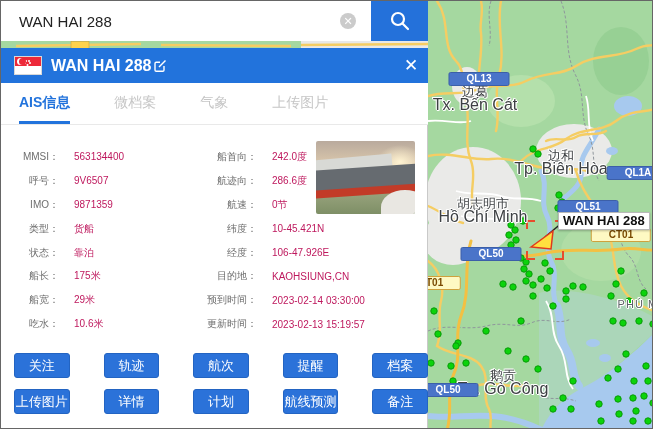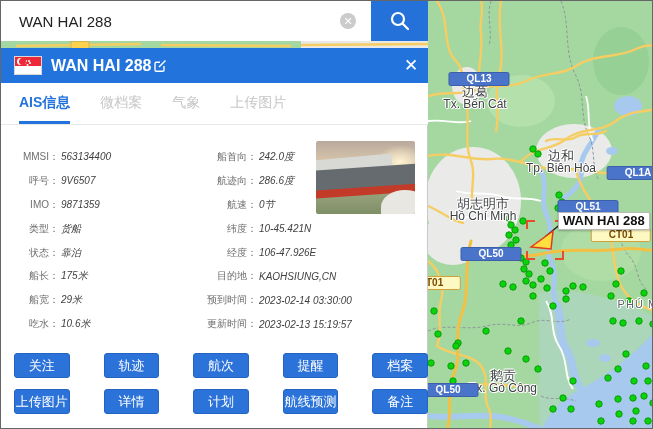--- a/index.html
+++ b/index.html
@@ -4,21 +4,21 @@
 <style>
   html,body{margin:0;padding:0;background:#dde1e6;}
   *{box-sizing:border-box;font-family:"Liberation Sans","DejaVu Sans",sans-serif;}
   .app{position:relative;width:653px;height:429px;border:1px solid #666;background:#fff;overflow:hidden;margin:0 auto;}
   
   #map-svg{position:absolute;left:0;top:0;width:653px;height:429px;}
   #map-overlay{position:absolute;left:427px;top:0;width:226px;height:429px;overflow:hidden;pointer-events:none;}
   .citylabel{position:absolute;transform:translate(-50%,-50%);text-align:center;color:#3d4043;line-height:13px;white-space:nowrap;
     text-shadow:-1px 0 #fff,1px 0 #fff,0 -1px #fff,0 1px #fff,1px 1px #fff,-1px -1px #fff;}
   .citylabel .zh{font-size:13px;display:block;}
-  .citylabel .vi{font-size:12px;display:block;}
+  .citylabel .vi{font-size:16px;display:block;}
   .citylabel.town .vi{font-size:11px;color:#5f6368;letter-spacing:1px;}
   .badge{position:absolute;transform:translate(-50%,-50%);font-size:10px;font-weight:bold;line-height:12px;padding:0 17px;border-radius:2px;white-space:nowrap;}
   .badge.blue{background:#4a74c9;color:#fff;border:1px solid #3c5fa8;}
   .badge.yellow{background:#fef9c3;color:#7a4a00;border:1px solid #cfa13c;}
   .shiplabel{position:absolute;background:#fff;border:1px solid #b9b9b9;color:#111;font-size:13px;font-weight:bold;
     padding:0 4px;line-height:16px;white-space:nowrap;box-shadow:0 1px 2px rgba(0,0,0,.25);}
   
   .search-bar{position:absolute;left:0;top:0;width:427px;height:40px;background:#fff;border-right:1px solid #c9c9c9;}
   .search-bar input{position:absolute;left:0;top:0;width:336px;height:40px;border:0;outline:none;padding:0 0 0 18px;font-size:15px;color:#222;background:transparent;}
   .clear-btn{position:absolute;left:339px;top:12px;width:16px;height:16px;border-radius:50%;background:#cbcbcb;color:#fff;
@@ -31,32 +31,32 @@
   .flag:before{content:"";position:absolute;left:2px;top:1px;width:7px;height:7px;border-radius:50%;background:#fff;}
   .flag:after{content:"";position:absolute;left:4px;top:1px;width:7px;height:7px;border-radius:50%;background:#ed2939;}
   .stars{position:absolute;left:10px;top:3px;width:2px;height:2px;background:#fff;border-radius:50%;
     box-shadow:3px 0 0 #fff,-1px 2px 0 #fff,4px 2px 0 #fff,1.5px 4px 0 #fff;}
   .hdr-title{position:absolute;left:50px;top:0;line-height:35px;font-size:16px;font-weight:bold;color:#fff;}
   .edit-ic{position:absolute;left:152px;top:11px;cursor:pointer;}
   .close-ic{position:absolute;left:398px;top:0;width:24px;height:35px;color:#fff;font-size:17px;line-height:35px;text-align:center;cursor:pointer;}
   
   .panel-body{position:absolute;left:0;top:82px;width:427px;height:347px;background:#fff;border-right:1px solid #c9c9c9;}
   .tabbar{position:absolute;left:0;top:82px;width:427px;height:42px;background:#fff;border-bottom:1px solid #e9e9e9;
-    display:flex;padding-left:18px;gap:30px;}
+    display:flex;padding-left:18px;gap:44px;}
   .tab{font-size:14px;line-height:39px;color:#c6c6c6;cursor:pointer;border-bottom:3px solid transparent;}
   .tab.active{color:#2273dc;font-weight:bold;border-bottom-color:#2273dc;}
   
   .col{position:absolute;font-size:10px;}
   #col-left{left:0;top:144px;width:186px;}
   #col-right{left:186px;top:144px;width:232px;}
   .row{display:flex;height:23.9px;align-items:center;}
   .row .lbl{color:#6e6e6e;text-align:right;flex:0 0 auto;}
   #col-left .lbl{width:58px;}
   #col-right .lbl{width:70px;}
-  .row .val{color:#404040;margin-left:2px;white-space:nowrap;font-style:italic;}
+  .row .val{color:#be185d;margin-left:15px;white-space:nowrap;}
   
   .ship-photo{position:absolute;left:315px;top:140px;width:99px;height:73px;border-radius:2px;overflow:hidden;cursor:pointer;
     background:linear-gradient(180deg,#b9aa9d 0%,#d9c6ab 30%,#efdcba 48%,#e8d3ae 60%,#97a27c 72%,#7e8f66 100%);}
   .ship-photo .glow{position:absolute;right:-8px;top:4px;width:46px;height:34px;border-radius:50%;
     background:radial-gradient(closest-side,#fff3d2,rgba(255,243,210,0));}
   .ship-photo .hull{position:absolute;left:-6px;top:26px;width:115px;height:22px;background:#666b70;transform:rotate(-4deg);}
   .ship-photo .deck{position:absolute;left:-4px;top:16px;width:80px;height:12px;background:#d8d9d5;transform:rotate(-5deg);}
   .ship-photo .stripe{position:absolute;left:-6px;top:46px;width:115px;height:8px;background:#c23b28;transform:rotate(-4deg);}
   .ship-photo .bow{position:absolute;right:-14px;bottom:-10px;width:48px;height:34px;background:#e9e7e2;border-radius:50% 50% 0 0;}
   

